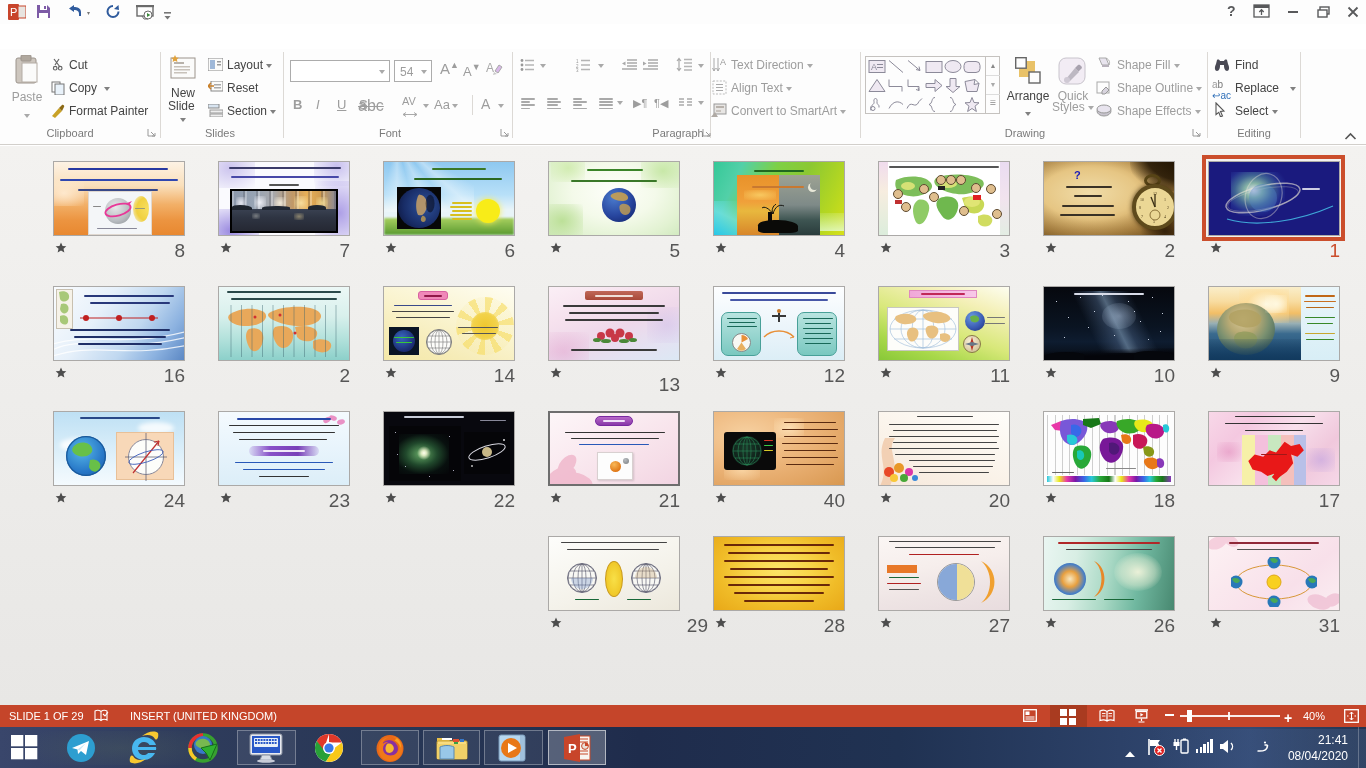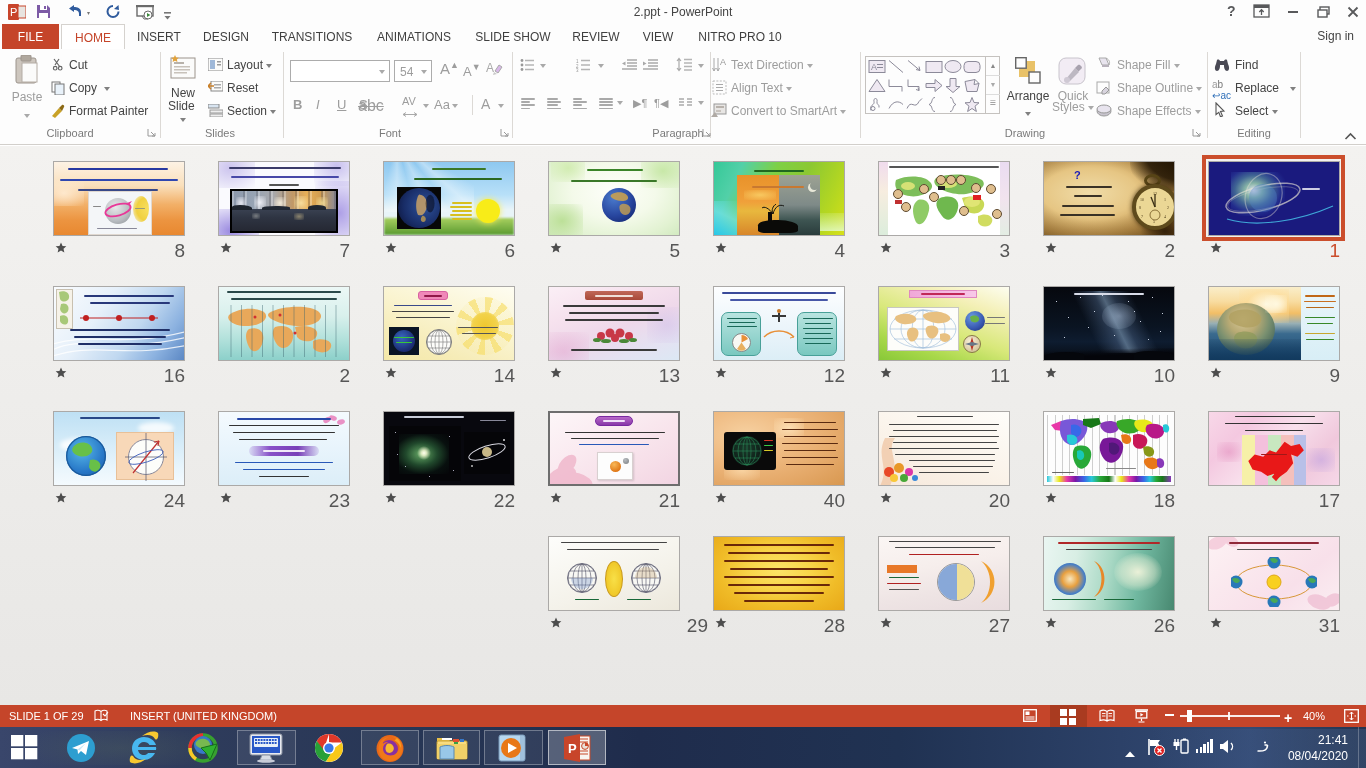--- a/index.html
+++ b/index.html
@@ -80,21 +80,20 @@
           <path d="M11 9 l3.4 2 l-3.4 2 z" fill="#3C8A3C"></path>
           <path d="M6 12 l2 3 l4 0" fill="none" stroke="#6a6a6a"></path>
         </svg>
  </div>
  <div class="qat" style="left:163px;top:7px;">
   <svg width="10" height="10" viewBox="0 0 10 10">
           <rect x="1" y="1" width="7" height="1.6" fill="#777"></rect>
           <path d="M1.5 5 l6 0 l-3 3.4 z" fill="#777"></path>
         </svg>
  </div>
- <div id="title">2.ppt - PowerPoint</div>
  <div class="qat" style="left:1227px;top:3px;color:#58595B;font-size:14px;font-weight:bold;">?</div>
  <div class="qat" style="left:1253px;top:4px;">
   <svg width="17" height="15" viewBox="0 0 17 15">
           <rect x="1" y="1" width="15" height="12" fill="none" stroke="#58595B" stroke-width="1.3"></rect>
           <rect x="1" y="1" width="15" height="3" fill="#58595B"></rect>
           <path d="M8.5 11 L8.5 6 M6.3 8 L8.5 5.6 L10.7 8" stroke="#58595B" stroke-width="1.3" fill="none"></path>
         </svg>
  </div>
  <div class="qat" style="left:1288px;top:11px;width:10px;height:2px;background:#58595B;"></div>
  <div class="qat" style="left:1317px;top:4px;">
@@ -103,33 +102,20 @@
           <rect x="1" y="4" width="9" height="7" fill="#FDFDFD" stroke="#58595B" stroke-width="1.4"></rect>
         </svg>
  </div>
  <div class="qat" style="left:1347px;top:4px;">
   <svg width="12" height="12" viewBox="0 0 12 12">
           <path d="M1.5 1.5 L10.5 10.5 M10.5 1.5 L1.5 10.5" stroke="#58595B" stroke-width="1.8"></path>
         </svg>
  </div>
 </div>
 
-<div id="tabrow">
-      <div class="tab" id="filetab" style="left:2px;width:57px;">FILE</div>
-      <div class="tab" id="hometab" style="left:61px;width:64px;">HOME</div>
-      <div class="tab" style="left:99px;width:120px;">INSERT</div>
-      <div class="tab" style="left:166px;width:120px;">DESIGN</div>
-      <div class="tab" style="left:252px;width:120px;">TRANSITIONS</div>
-      <div class="tab" style="left:354px;width:120px;">ANIMATIONS</div>
-      <div class="tab" style="left:453px;width:120px;">SLIDE SHOW</div>
-      <div class="tab" style="left:536px;width:120px;">REVIEW</div>
-      <div class="tab" style="left:598px;width:120px;">VIEW</div>
-      <div class="tab" style="left:680px;width:120px;">NITRO PRO 10</div>
-      <div id="signin">Sign in</div>
-    </div>
 <div id="ribbon">
       <div class="rsep" style="left:160px;"></div>
       <div class="rsep" style="left:283px;"></div>
       <div class="rsep" style="left:512px;"></div>
       <div class="rsep" style="left:710px;"></div>
       <div class="rsep" style="left:860px;"></div>
       <div class="rsep" style="left:1207px;"></div>
       <div class="rsep" style="left:1300px;"></div>
 <div class="abs" style="left:8px;top:6px;width:38px;text-align:center;">
  <svg width="26" height="30" viewBox="0 0 26 30">
@@ -792,21 +778,21 @@
                 <ellipse cx="4" cy="13" rx="4" ry="2"></ellipse>
                 <ellipse cx="40" cy="13" rx="4" ry="2"></ellipse>
                 <ellipse cx="13" cy="14" rx="5" ry="2"></ellipse>
                 <ellipse cx="31" cy="14" rx="5" ry="2"></ellipse>
               </g>
             </svg>
             <div class="tl" style="left:22px;top:62px;width:86px;background:#3A3A3A;height:1.5px;"></div>
           </div>
         </div>
       </div>
-      <div class="num" style="left:548px;top:219px;color:#565656;">13</div>
+      <div class="num" style="left:548px;top:228px;color:#565656;">13</div>
       <div class="star" style="left:550px;top:221px;"><svg width="12" height="12" viewBox="0 0 12 12">
           <path d="M6 0.5 l1.55 3.5 3.8.35 -2.85 2.5.85 3.75L6 8.6 2.65 10.6l.85-3.75L.65 4.35l3.8-.35z" fill="#4d4d4d"></path>
         </svg></div>
       <div class="sl" style="left:713px;top:140px;border-color:#ABA9A7;">
         <div class="in">
           <div class="abs" style="width:130px;height:73px;background:linear-gradient(180deg,#FDFEFF,#EAF4FA 60%,#DCEEF6);">
             <div class="tl" style="left:8px;top:5px;width:114px;background:#3A4A9A;height:1.7px;"></div>
             <div class="tl" style="left:16px;top:12px;width:98px;background:#4858A8;height:1.5px;"></div>
             <div class="abs" style="left:52px;top:22px;width:26px;height:16px;">
               <div class="abs" style="left:11px;top:0;width:4px;height:4px;border-radius:50%;background:#C87828;"></div>

